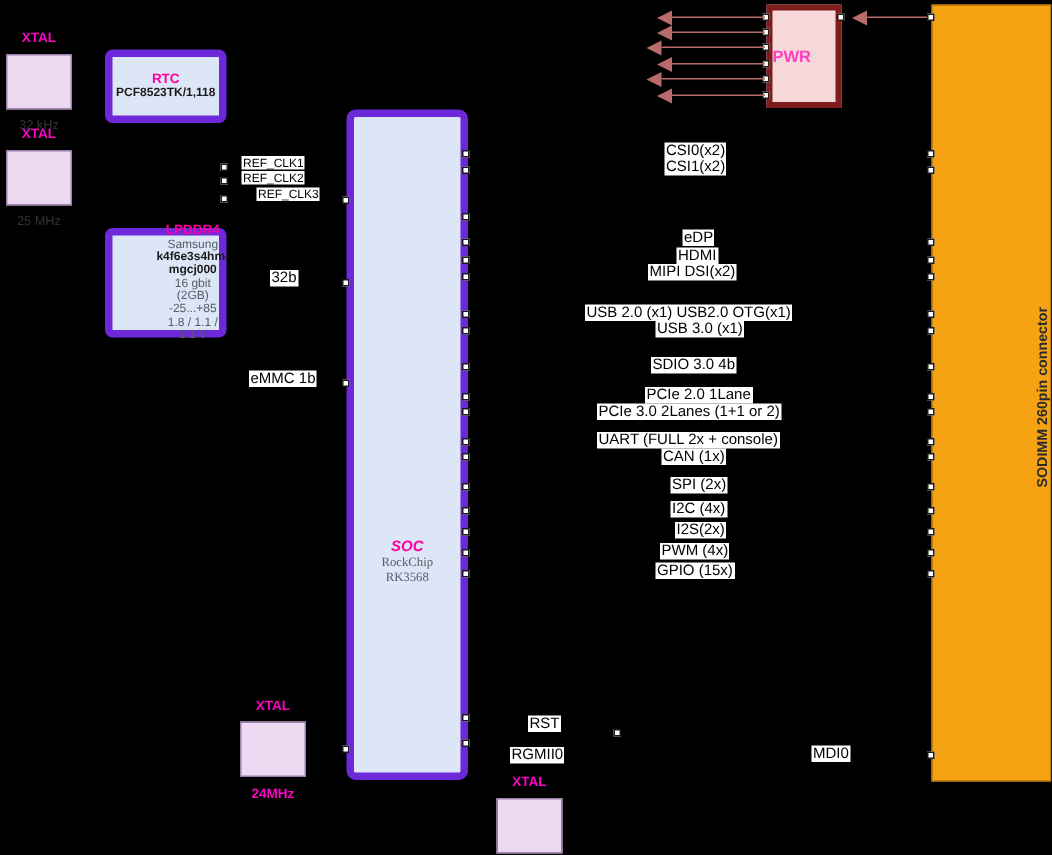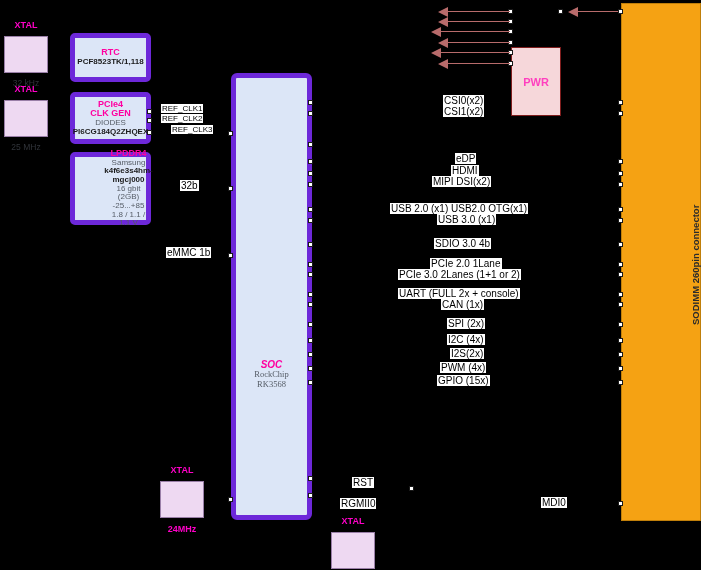--- a/index.html
+++ b/index.html
@@ -71,26 +71,25 @@
   .xtal.bold .sub {
     color: #ff00c8;
     font-weight: bold;
     font-size: 9px;
   }
 
   
   .pwr {
     position: absolute;
     background: #f6d7da;
-    border: 1px solid #7f1d1d;
+    border: 4px solid #7f1d1d;
     box-sizing: border-box;
     display: flex;
     align-items: center;
-    justify-content: center;
-    margin-top: 44px;
+    justify-content: flex-start;
   }
   .pwr .ttl {
     color: #ff3fbf;
     font-weight: bold;
     font-size: 11px;
   }
 
   
   .sodimm {
     position: absolute;
@@ -167,26 +166,20 @@
   <div class="xtal" style="left:4px; top:100px; width:44px; height:37px;">
     <span class="ttl">XTAL</span>
     <span class="sub">25 MHz</span>
   </div>
 
   <div class="chip" style="left:70px; top:33px; width:81px; height:49px;">
     <span class="ttl">RTC</span>
     <span class="sub bold">PCF8523TK/1,118</span>
   </div>
 
-  <div class="chip" style="left:70px; top:92px; width:81px; height:52px;">
-    <span class="ttl">PCIe4</span>
-    <span class="ttl">CLK GEN</span>
-    <span class="sub">DIODES</span>
-    <span class="sub bold">PI6CG184Q2ZHQEX</span>
-  </div>
   <div class="pin" style="left:147px; top:109px;"></div>
   <div class="pin" style="left:147px; top:118px;"></div>
   <div class="pin" style="left:147px; top:130px;"></div>
 
   <div class="chip" style="left:70px; top:152px; width:81px; height:73px;padding-left:36px;">
     <span class="ttl">LPDDR4</span>
     <span class="sub">Samsung</span>
     <span class="sub bold">k4f6e3s4hm-mgcj000</span>
     <span class="sub">16 gbit (2GB)</span>
     <span class="sub">-25...+85</span>

